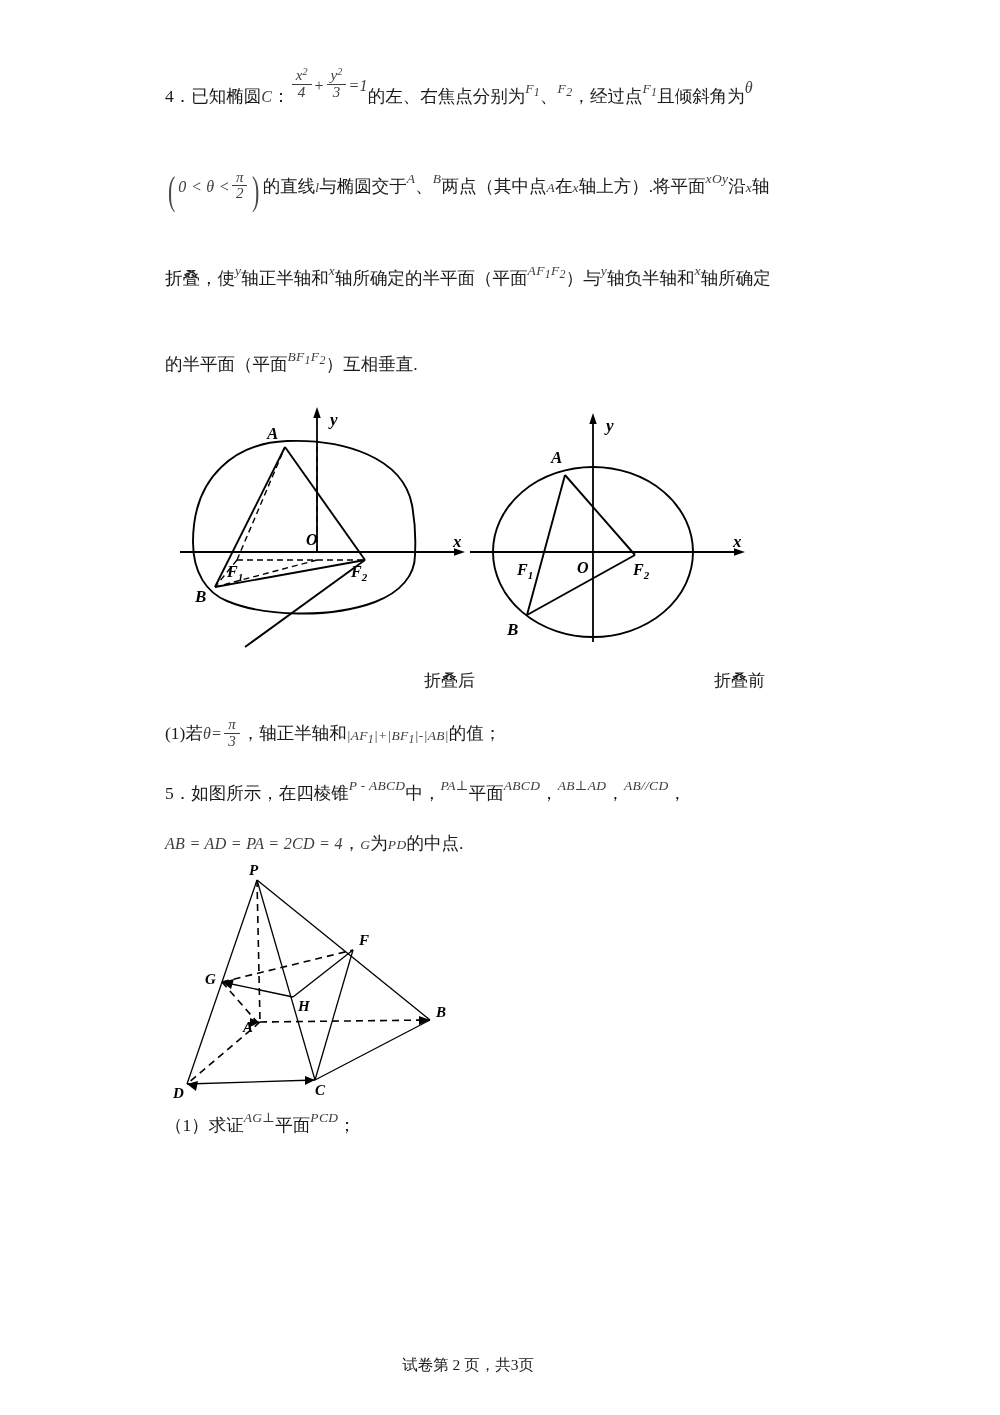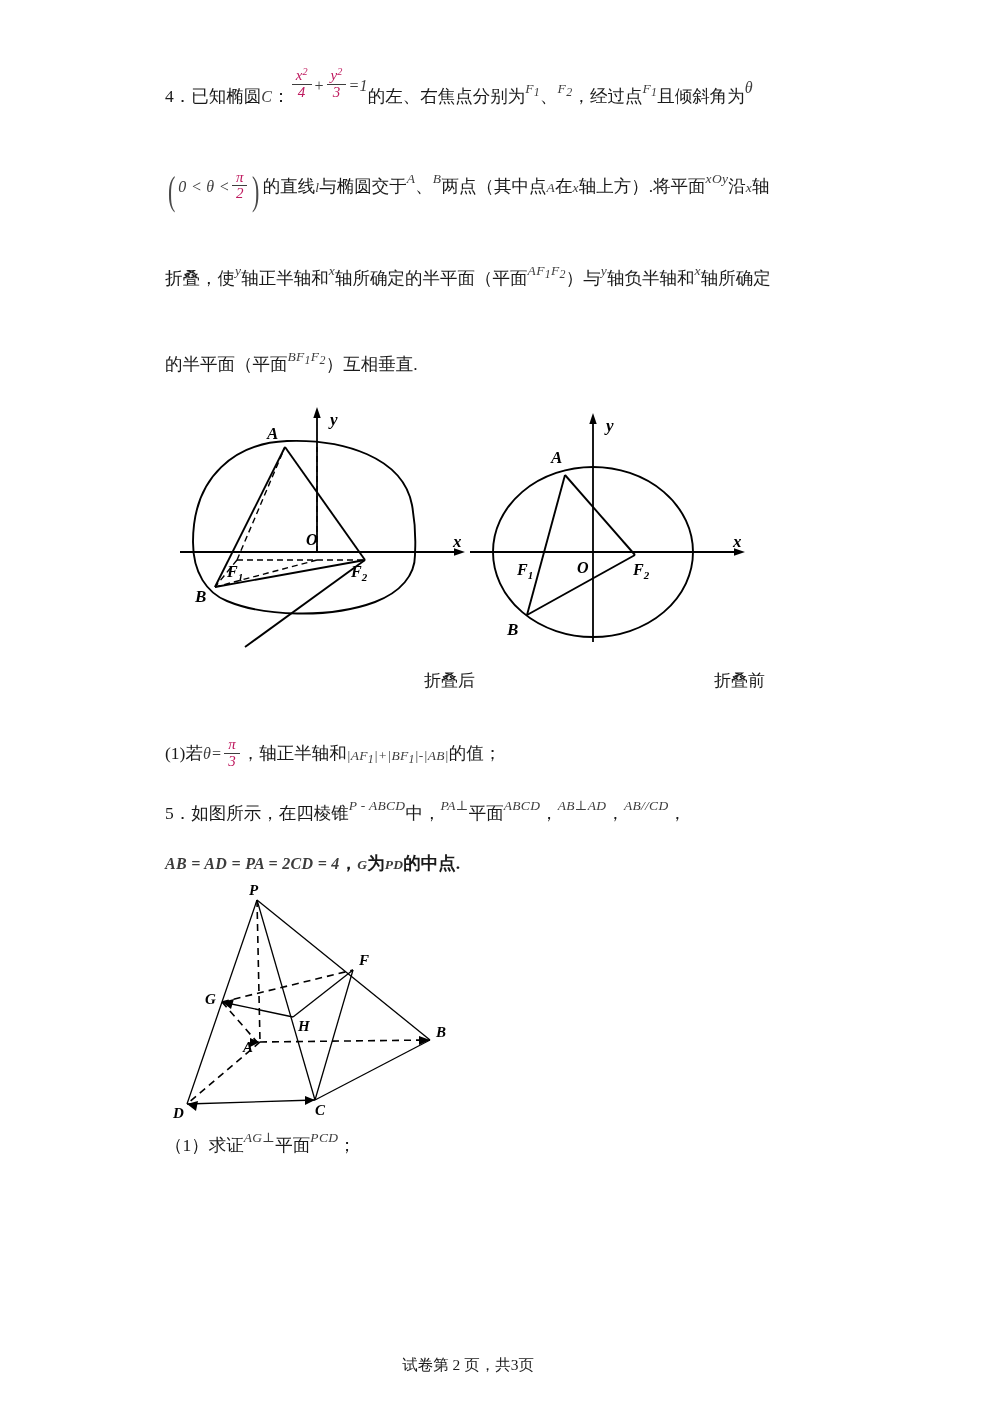--- a/index.html
+++ b/index.html
@@ -71,21 +71,21 @@
     top: -9px;
     display: inline-block;
   }
 
   
   .frac {
     display: inline-block;
     vertical-align: -0.42em;
     text-align: center;
     font-style: italic;
-    color: #be185d;
+    color: #404040;
     font-size: 15px;
     line-height: 1.05;
     margin: 0 2px;
   }
   .frac .nm { display: block; padding: 0 4px; }
   .frac .dn { display: block; border-top: 1.3px solid #3d3d3d; padding: 0 4px; }
 
   .bigparen {
     display: inline-block;
     font-size: 40px;
@@ -212,30 +212,30 @@
           <text x="86" y="66" font-size="17">A</text>
           <text x="42" y="238" font-size="17">B</text>
           <text x="112" y="176" font-size="16">O</text>
           <text x="52" y="178" font-size="16">F<tspan font-size="11" dy="4">1</tspan></text>
           <text x="168" y="178" font-size="16">F<tspan font-size="11" dy="4">2</tspan></text>
         </svg>
         <div class="figcap" style="width:300px;">折叠前</div>
       </div>
     </div>
 
-    <div class="qline" style="margin-top:40px;">
+    <div class="qline" style="margin-top:20px;">
       <span>(1)若</span><span class="m">θ</span><span class="m">=</span><span class="frac"><span class="nm">π</span><span class="dn">3</span></span><span>，轴正半轴和</span><span><span class="m m-sm">|AF</span><span class="m sub">1</span><span class="m m-sm">|+|BF</span><span class="m sub">1</span><span class="m m-sm">|-|AB|</span></span><span>的值；</span>
     </div>
 
 
     <div class="qline" style="margin-top:30px;">
       <span class="num">5．</span><span>如图所示，在四棱锥</span><span class="m m-sm raise-sm">P - ABCD</span><span>中，</span><span class="m m-sm raise-sm">PA⊥</span><span>平面</span><span class="m m-sm raise-sm">ABCD</span><span>，</span><span class="m m-sm raise-sm">AB⊥AD</span><span>，</span><span class="m m-sm raise-sm">AB//CD</span><span>，</span>
     </div>
 
-    <div class="qline" style="margin-top:24px;font-weight:bold;">
+    <div class="qline" style="margin-top:24px;">
       <span class="m">AB = AD = PA = 2CD = 4</span><span>，</span><span class="m m-sm">G</span><span>为</span><span class="m m-sm">PD</span><span>的中点.</span>
     </div>
 
     <div class="pyramid-wrap" style="position:relative; margin-top:6px; height:250px;">
       <svg width="330" height="250" viewBox="0 0 330 250" style="margin-left:0px;">
 
         <line x1="92" y1="18" x2="265" y2="158" stroke="#000" stroke-width="1.3"></line>
         <line x1="92" y1="18" x2="22" y2="222" stroke="#000" stroke-width="1.3"></line>
         <line x1="92" y1="18" x2="150" y2="218" stroke="#000" stroke-width="1.3"></line>
         <line x1="22" y1="222" x2="150" y2="218" stroke="#000" stroke-width="1.3"></line>

